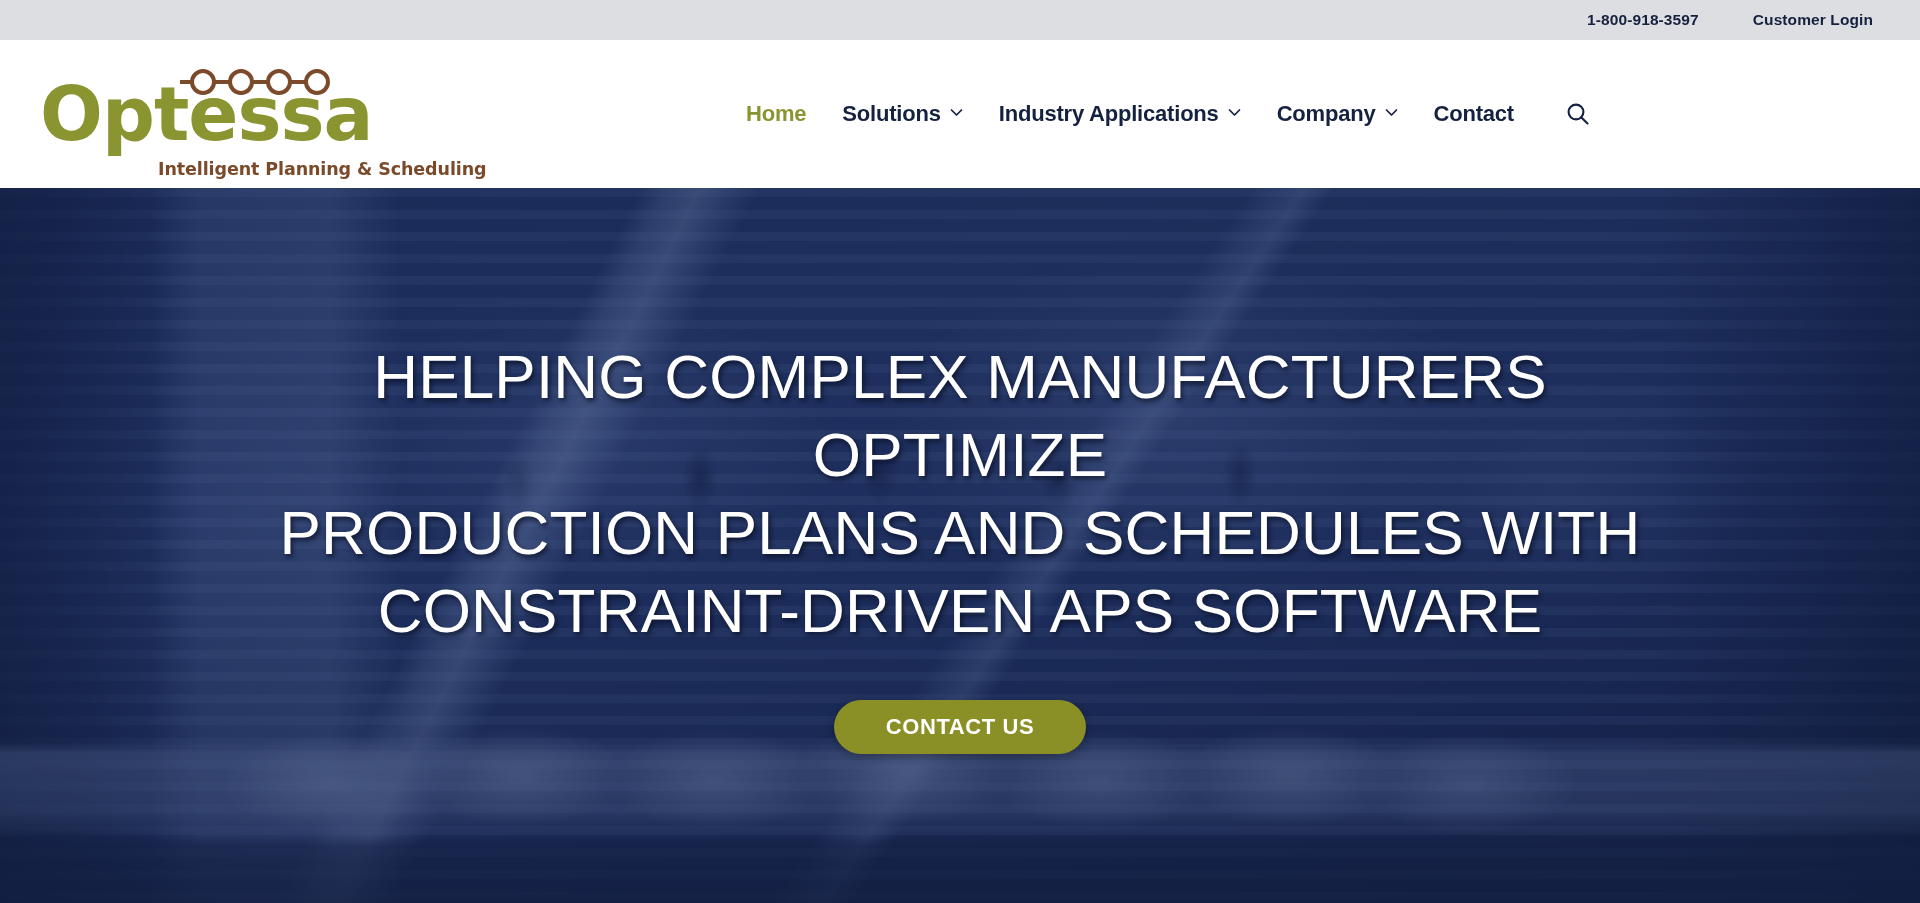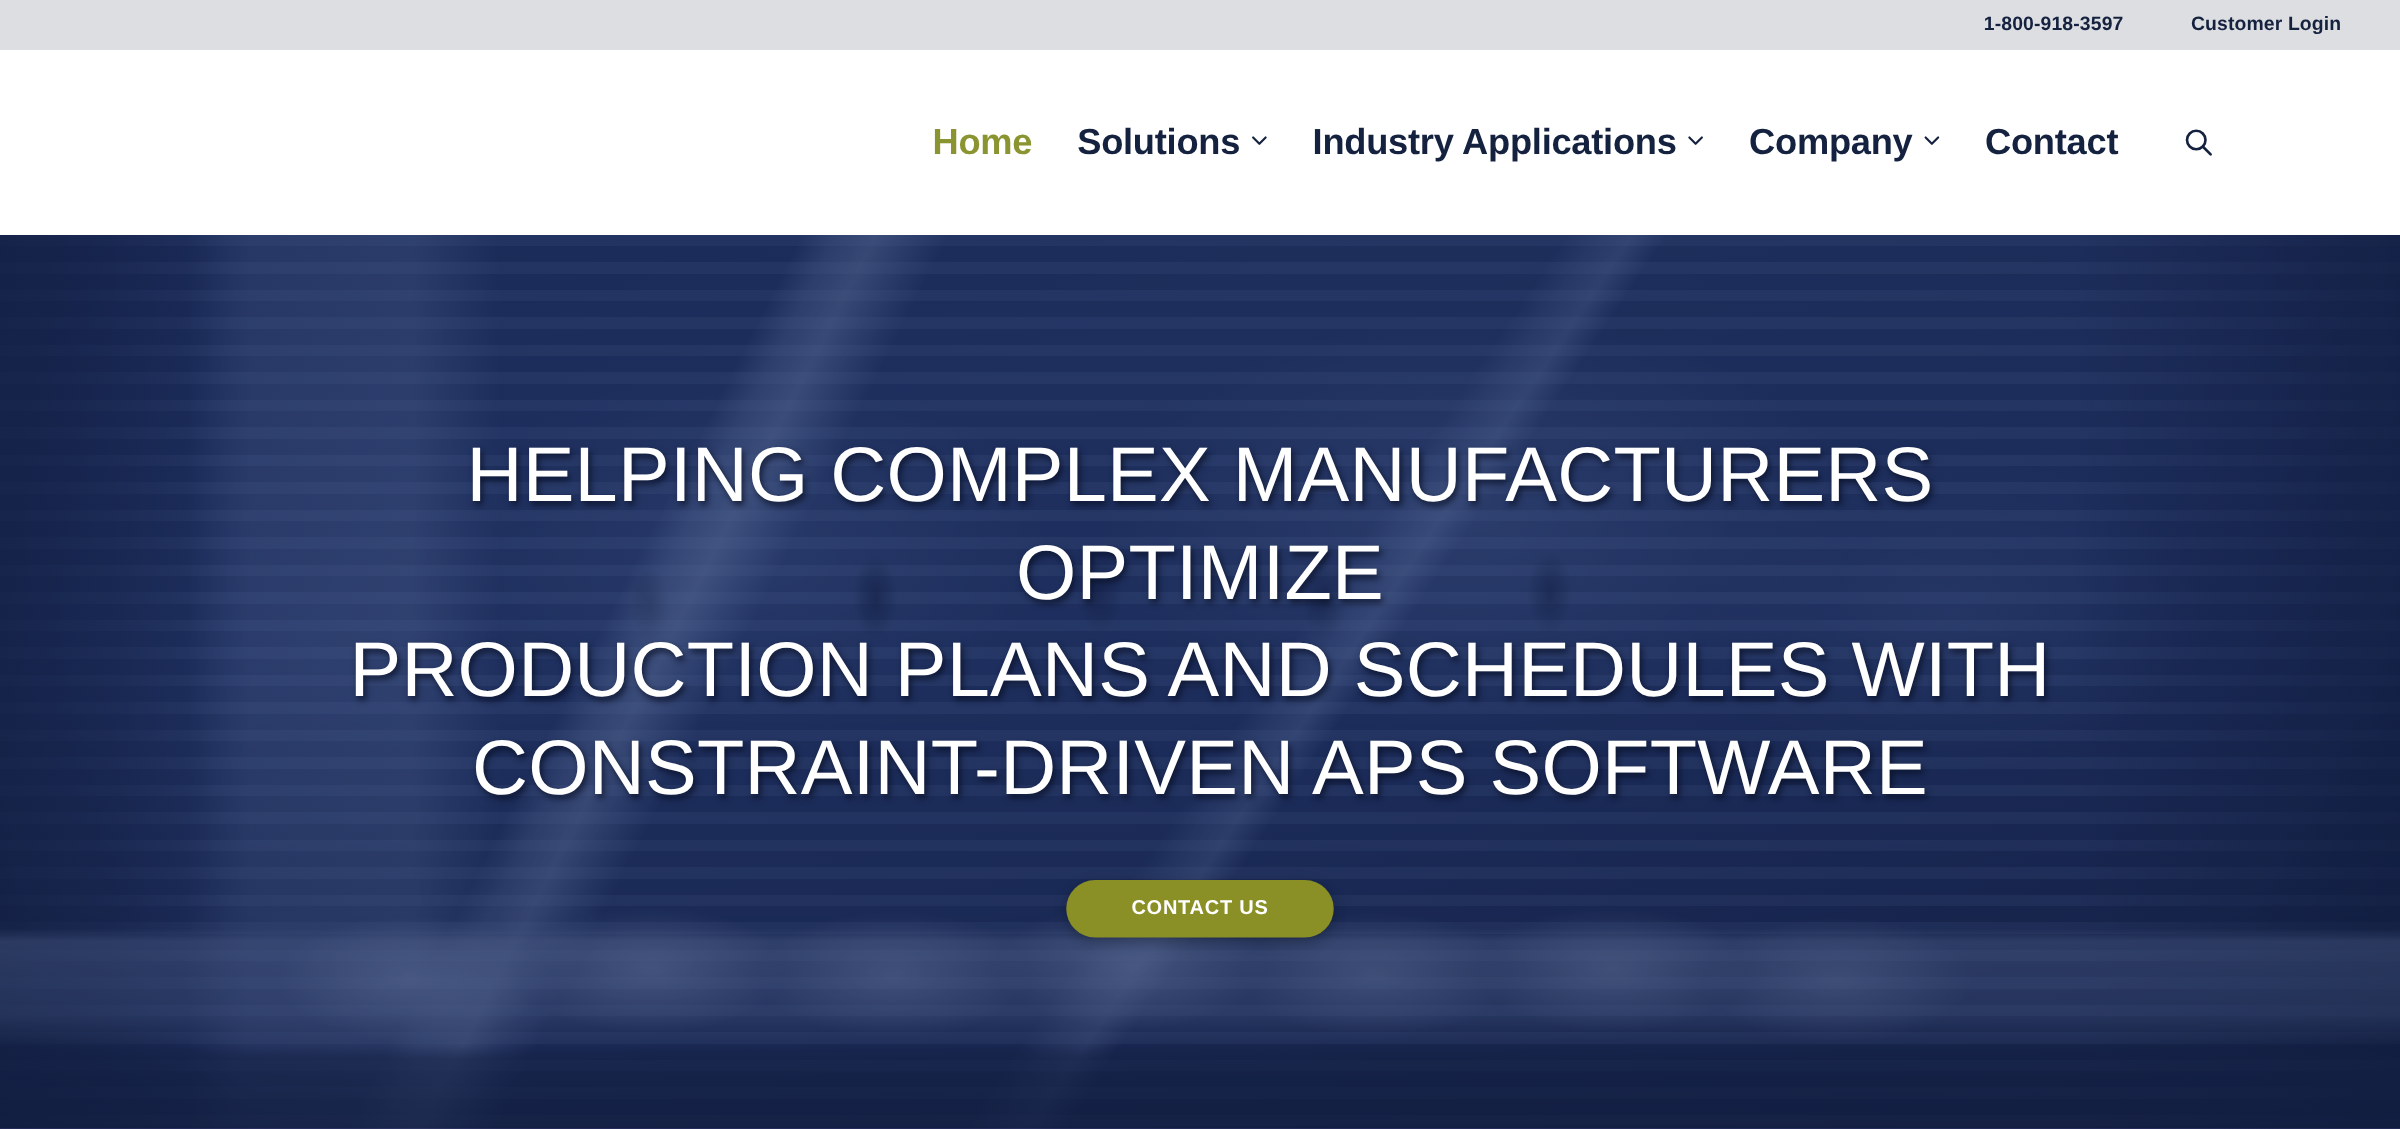--- a/index.html
+++ b/index.html
@@ -57,21 +57,21 @@
     font-family:"DejaVu Sans", sans-serif;
   }
 
   .nav {
     position:absolute;
     left:728px; top:0; height:148px;
     display:flex; align-items:center; gap:0px;
   }
   .nav-item {
     display:flex; align-items:center; gap:9px;
-    font-size:29px; font-weight:bold;
+    font-size:22px; font-weight:bold;
     color:#14213f;
     cursor:pointer; white-space:nowrap;
     padding:0 18px;
     letter-spacing:-0.2px;
   }
   .nav-item.active { color:#8a9430; }
   .chev { display:inline-block; width:13px; height:13px; position:relative; top:-2px; }
   .chev svg { display:block; }
   .nav-search {
     margin-left:30px; cursor:pointer;
@@ -153,39 +153,52 @@
     max-width:1420px;
     text-shadow:2px 3px 5px rgba(8,14,34,.75);
     font-family:"Liberation Sans", sans-serif;
   }
   .hero-title .ln { display:block; }
   .hero-cta {
     margin-top:50px;
     display:inline-flex; align-items:center; justify-content:center;
     background:#8a8f26;
     color:#ffffff;
-    font-size:16px; font-weight:bold;
+    font-size:22px; font-weight:bold;
     letter-spacing:0.6px;
     padding:14px 52px;
     border:none; border-radius:40px;
     cursor:pointer;
     box-shadow:0 3px 10px rgba(0,0,0,.28);
     font-family:"Liberation Sans", sans-serif;
   }
 </style>
 </head>
 <body>
 
 <div class="topbar">
   <a class="topbar-link topbar-phone">1-800-918-3597</a>
   <a class="topbar-link">Customer Login</a>
 </div>
 
 <header class="header">
 
+  <div class="logo-block">
+    <span class="logo-chain">
+      <svg width="152" height="30" viewBox="0 0 152 30">
+        <line x1="2" y1="15" x2="150" y2="15" stroke="#7a4a2a" stroke-width="4"></line>
+        <circle cx="25" cy="15" r="11" fill="#ffffff" stroke="#7a4a2a" stroke-width="4"></circle>
+        <circle cx="63" cy="15" r="11" fill="#ffffff" stroke="#7a4a2a" stroke-width="4"></circle>
+        <circle cx="101" cy="15" r="11" fill="#ffffff" stroke="#7a4a2a" stroke-width="4"></circle>
+        <circle cx="139" cy="15" r="11" fill="#ffffff" stroke="#7a4a2a" stroke-width="4"></circle>
+      </svg>
+    </span>
+    <span class="logo-word">Optessa</span>
+    <span class="logo-tagline">Intelligent Planning &amp; Scheduling</span>
+  </div>
 
   <nav class="nav">
 
     <div class="nav-item active">
       <span>Home</span>
     </div>
 
     <div class="nav-item">
       <span>Solutions</span>
       <span class="chev">

